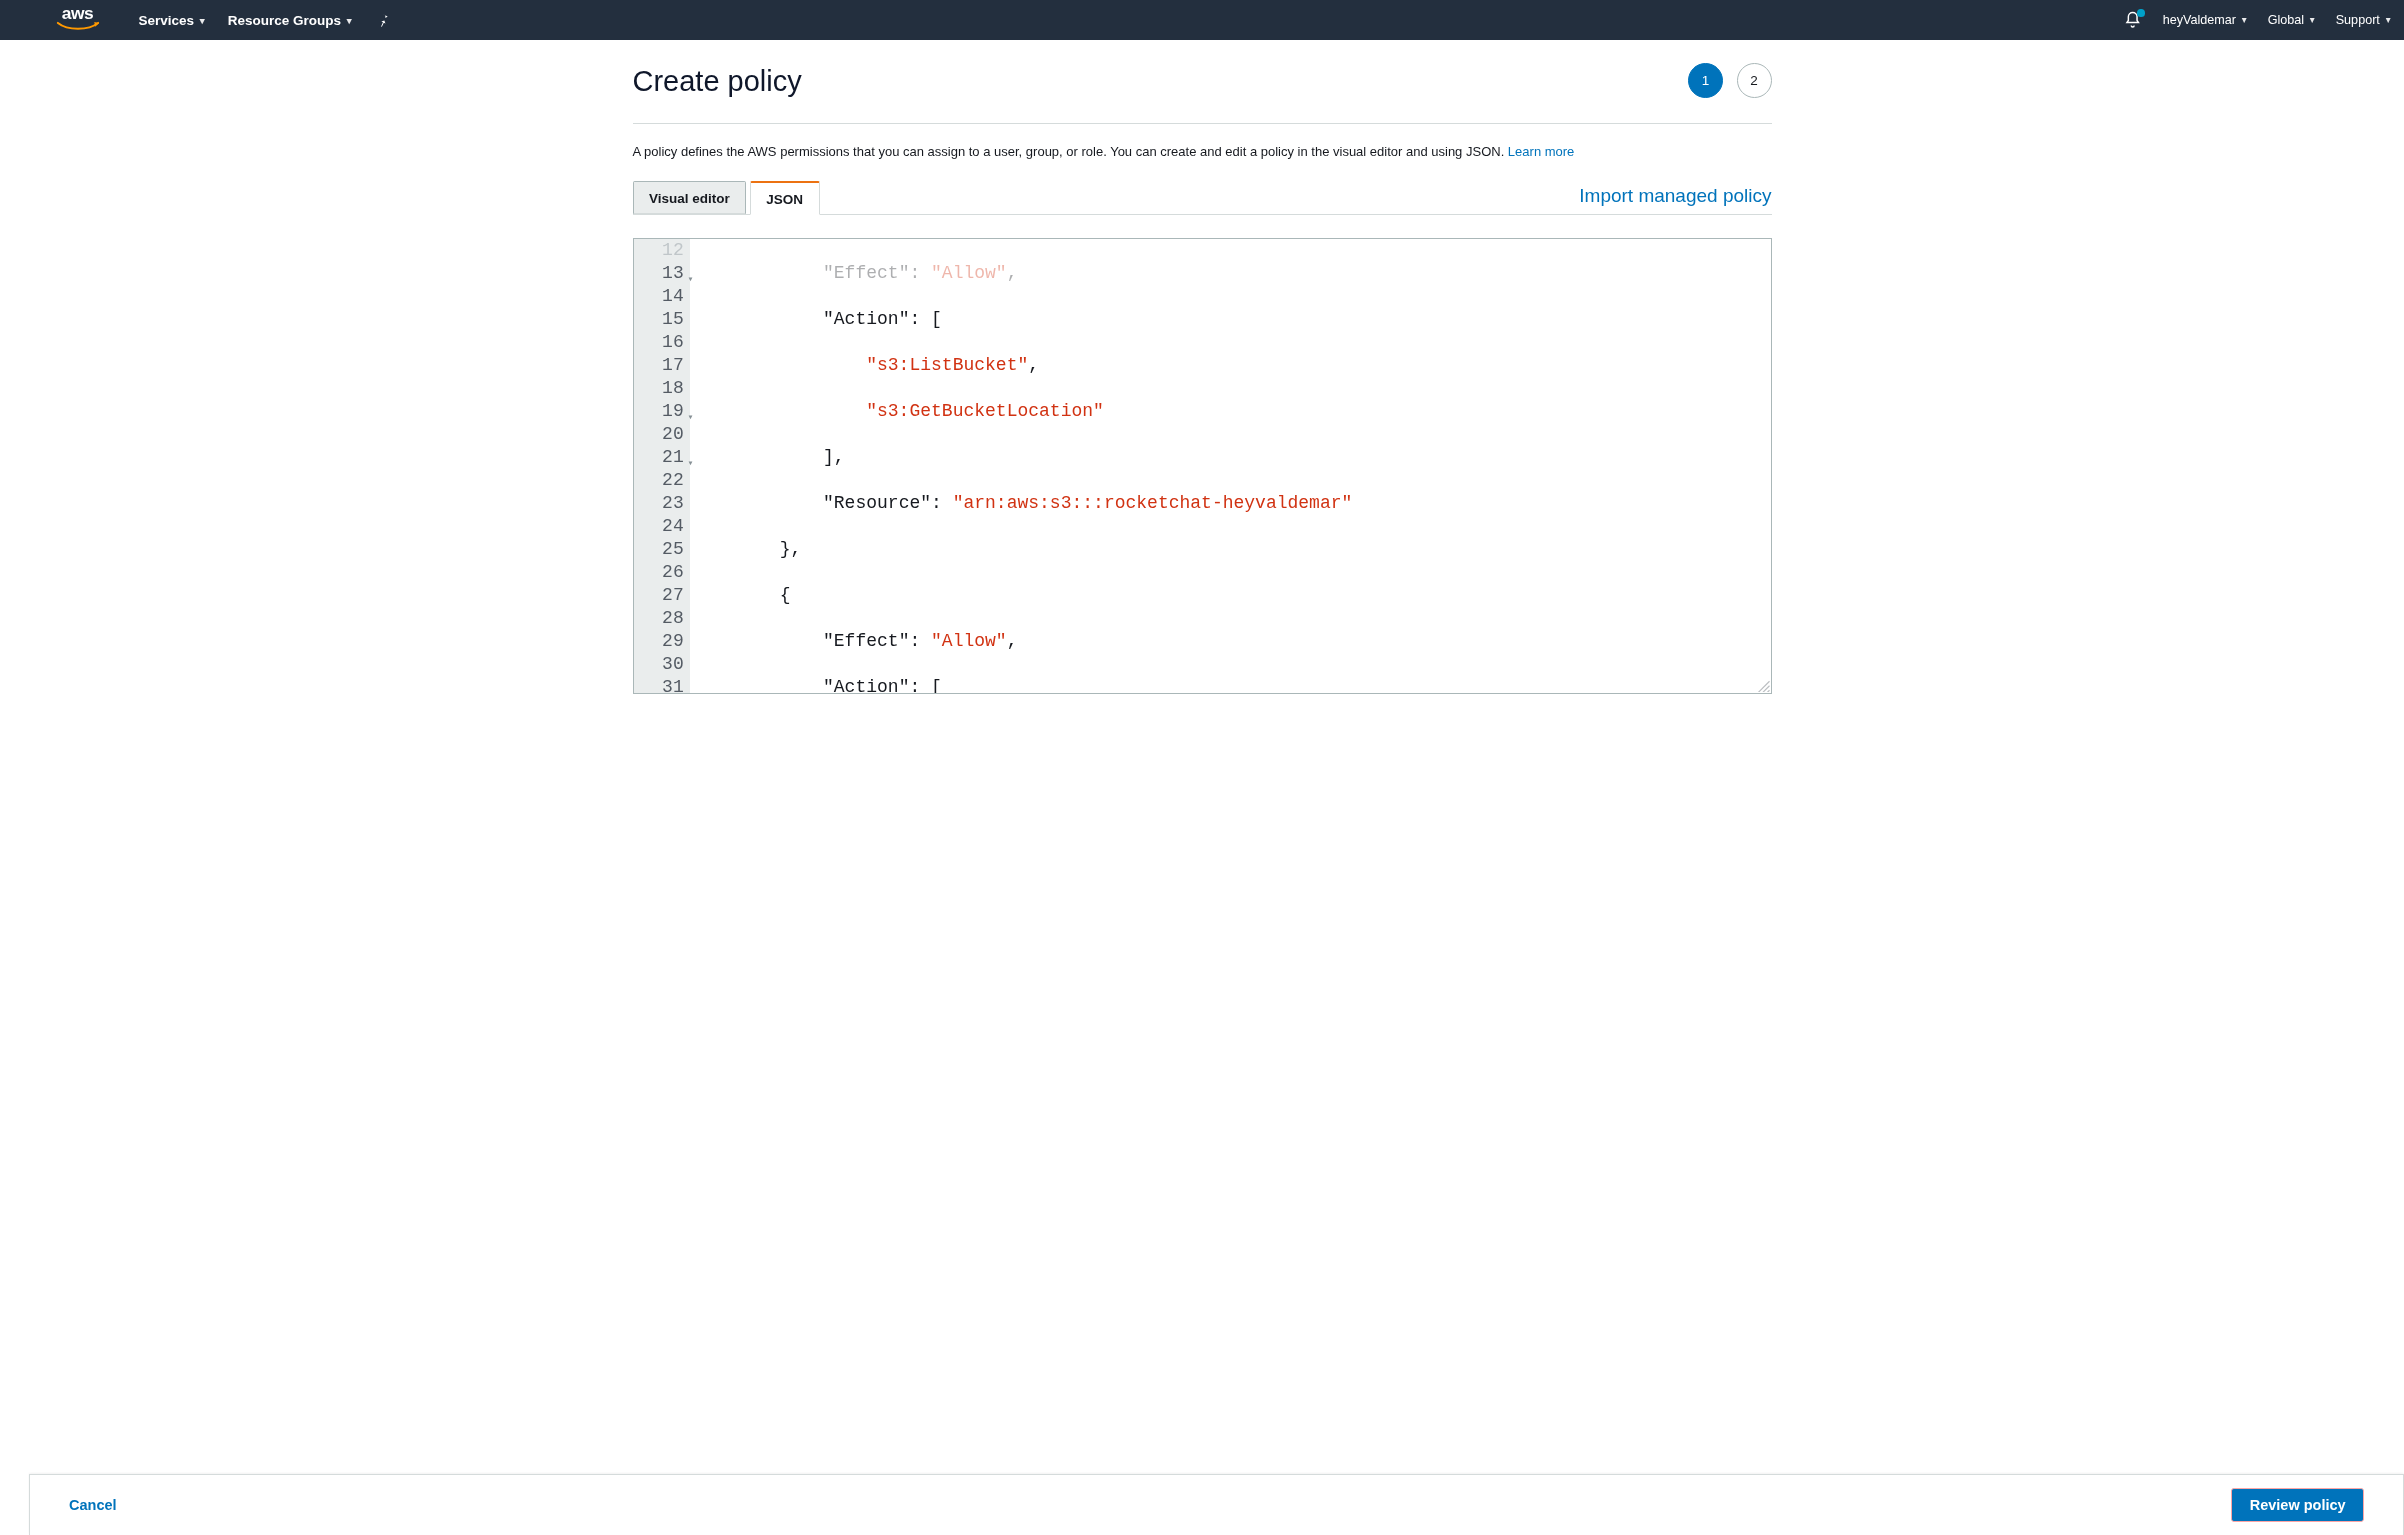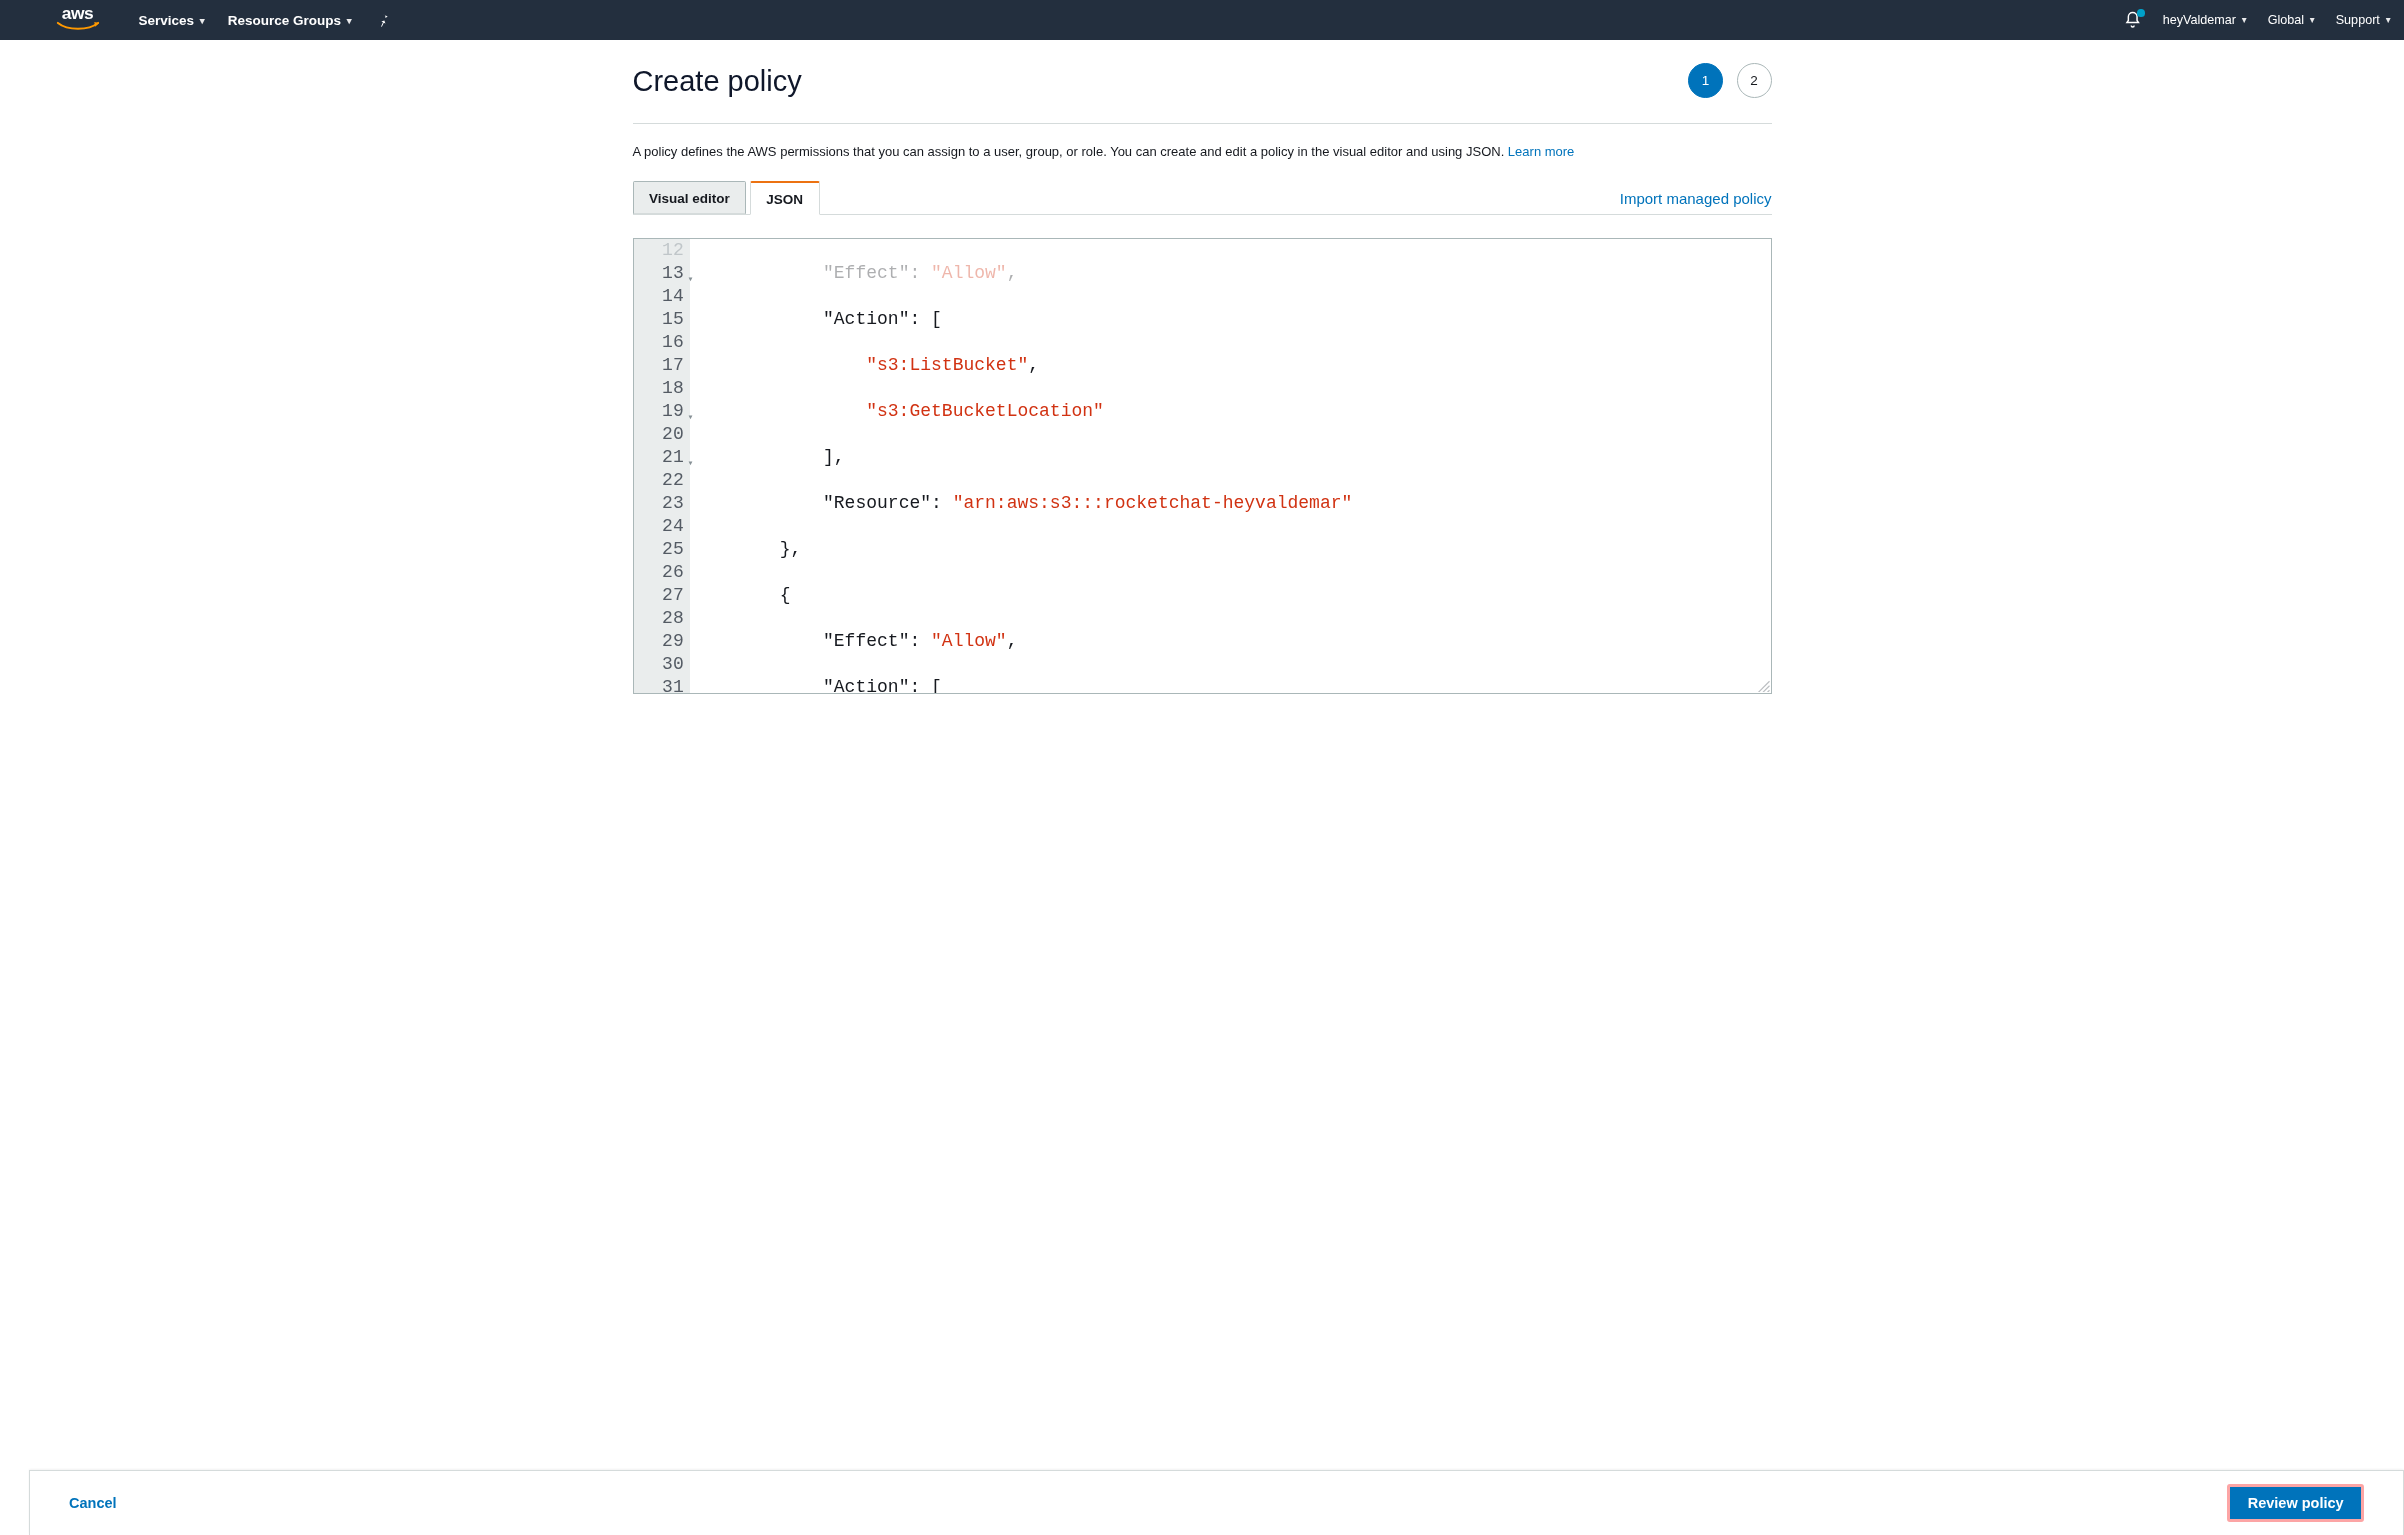--- a/index.html
+++ b/index.html
@@ -128,21 +128,21 @@
     border: 1px solid #d5dbdb;
     border-top: 2.9px solid #ec7211;
     border-bottom: 1px solid #fff;
     margin-bottom: -1px;
     border-radius: 1.9px 1.9px 0 0;
     color: #16191f;
   }
   .import-link {
     margin-left: auto;
     color: #0073bb;
-    font-size: 15px;
+    font-size: 19px;
     padding-bottom: 7.7px;
     cursor:pointer;
   }
 
   
   .editor {
     margin-top: 23px;
     border: 1px solid #aab7b8;
     height: 456px;
     display:flex;
@@ -210,21 +210,21 @@
     font-weight: 700;
     background: none;
     border: none;
     cursor: pointer;
   }
   .btn-primary {
     background: #0073bb;
     color: #fff;
     font-size: 14.5px;
     font-weight: 700;
-    border: 3px solid #fca5a5;
+    border: 1px solid #fca5a5;
     border-radius: 2.9px;
     padding: 7.7px 17.4px;
     cursor: pointer;
   }
 </style>
 </head>
 <body>
 
 <div class="topnav">
   <div class="aws-logo">

